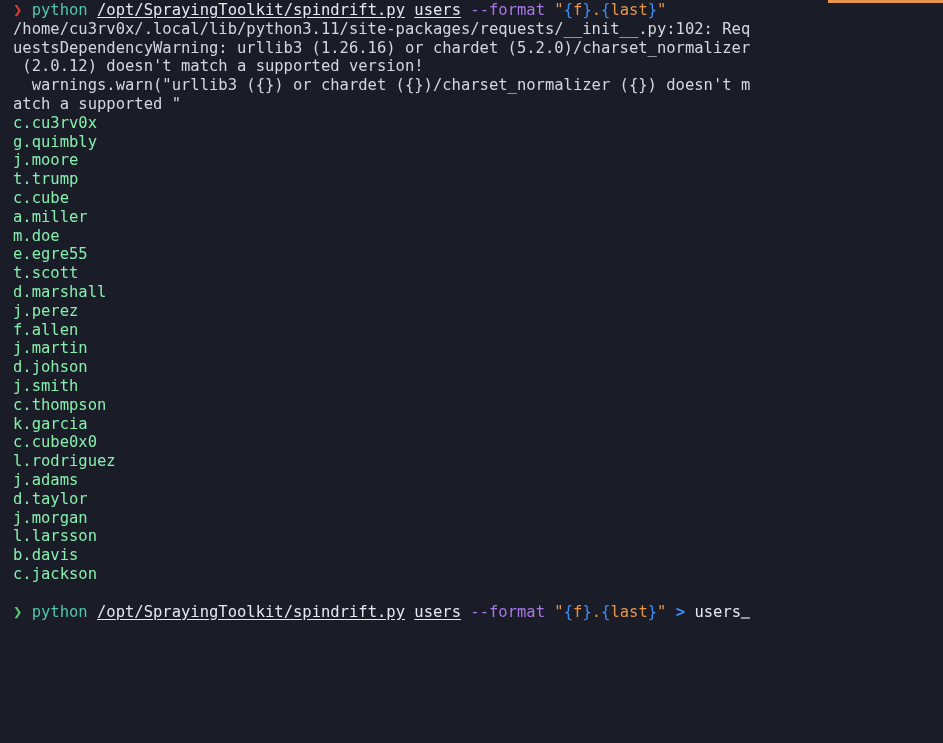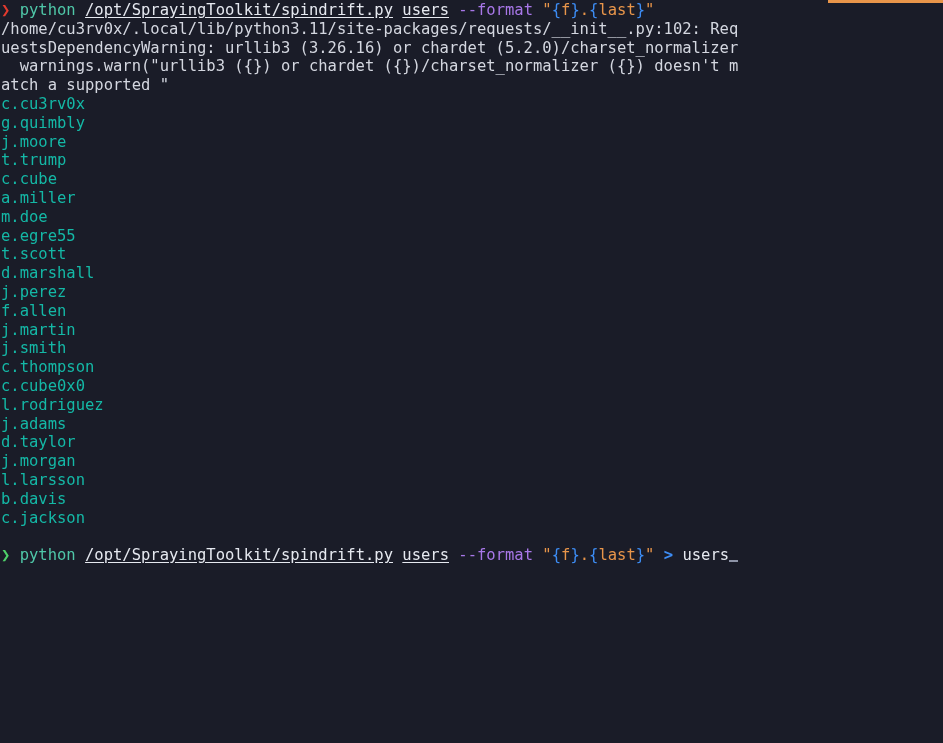--- a/index.html
+++ b/index.html
@@ -43,37 +43,38 @@
 
   .line {
     height: 18.8px;
     line-height: 18.8px;
     font-size: 15.5px;
     letter-spacing: 0px;
     white-space: pre;
     color: #d4d7e0;
     padding-left: 1px;
     overflow: hidden;
+    margin-left: 12px;
   }
 
   .line-blank { color: transparent; }
 
   
   .tok-prompt-err   { color: #e23a2e; font-weight: bold; }
   .tok-prompt-ok    { color: #4fd06a; font-weight: bold; }
   .tok-cmd          { color: #4fc7a8; }
   .tok-path         { color: #e6e9f0; text-decoration: underline; text-underline-offset: 2px; }
   .tok-arg          { color: #e6e9f0; text-decoration: underline; text-underline-offset: 2px; }
   .tok-flag         { color: #a877e8; }
   .tok-str          { color: #e8954a; }
   .tok-brace        { color: #3d8df5; }
   .tok-redirect     { color: #3d8df5; font-weight: bold; }
   .tok-outfile      { color: #e6e9f0; }
   .tok-warn         { color: #d4d7e0; }
-  .tok-user         { color: #14b8a6; }
+  .tok-user         { color: #86efac; }
 
   .cursor-block {
     display: inline-block;
     width: 9px;
     height: 2px;
     background: #8d93a6;
     vertical-align: -2px;
   }
 </style>
 </head>
@@ -81,39 +82,42 @@
 
 <div id="terminal">
 
   <div id="top-accent-bar"></div>
 
   <div id="screen-lines">
 
     <div class="line"><span class="tok-prompt-err">❯</span><span> </span><span class="tok-cmd">python</span><span> </span><span class="tok-path">/opt/SprayingToolkit/spindrift.py</span><span> </span><span class="tok-arg">users</span><span> </span><span class="tok-flag">--format</span><span> </span><span class="tok-str">"</span><span class="tok-brace">{</span><span class="tok-str">f</span><span class="tok-brace">}</span><span class="tok-str">.</span><span class="tok-brace">{</span><span class="tok-str">last</span><span class="tok-brace">}</span><span class="tok-str">"</span></div>
 
     <div class="line tok-warn">/home/cu3rv0x/.local/lib/python3.11/site-packages/requests/__init__.py:102: Req</div>
-    <div class="line tok-warn">uestsDependencyWarning: urllib3 (3.26.16) or chardet (5.2.0)/charset_normalizer</div>
+    <div class="line tok-warn">uestsDependencyWarning: urllib3 (1.26.16) or chardet (5.2.0)/charset_normalizer</div>
+    <div class="line tok-warn"> (2.0.12) doesn't match a supported version!</div>
     <div class="line tok-warn">  warnings.warn("urllib3 ({}) or chardet ({})/charset_normalizer ({}) doesn't m</div>
     <div class="line tok-warn">atch a supported "</div>
 
     <div class="line tok-user">c.cu3rv0x</div>
     <div class="line tok-user">g.quimbly</div>
     <div class="line tok-user">j.moore</div>
     <div class="line tok-user">t.trump</div>
     <div class="line tok-user">c.cube</div>
     <div class="line tok-user">a.miller</div>
     <div class="line tok-user">m.doe</div>
     <div class="line tok-user">e.egre55</div>
     <div class="line tok-user">t.scott</div>
     <div class="line tok-user">d.marshall</div>
     <div class="line tok-user">j.perez</div>
     <div class="line tok-user">f.allen</div>
     <div class="line tok-user">j.martin</div>
+    <div class="line tok-user">d.johson</div>
     <div class="line tok-user">j.smith</div>
     <div class="line tok-user">c.thompson</div>
+    <div class="line tok-user">k.garcia</div>
     <div class="line tok-user">c.cube0x0</div>
     <div class="line tok-user">l.rodriguez</div>
     <div class="line tok-user">j.adams</div>
     <div class="line tok-user">d.taylor</div>
     <div class="line tok-user">j.morgan</div>
     <div class="line tok-user">l.larsson</div>
     <div class="line tok-user">b.davis</div>
     <div class="line tok-user">c.jackson</div>
 
     <div class="line line-blank">&nbsp;</div>

